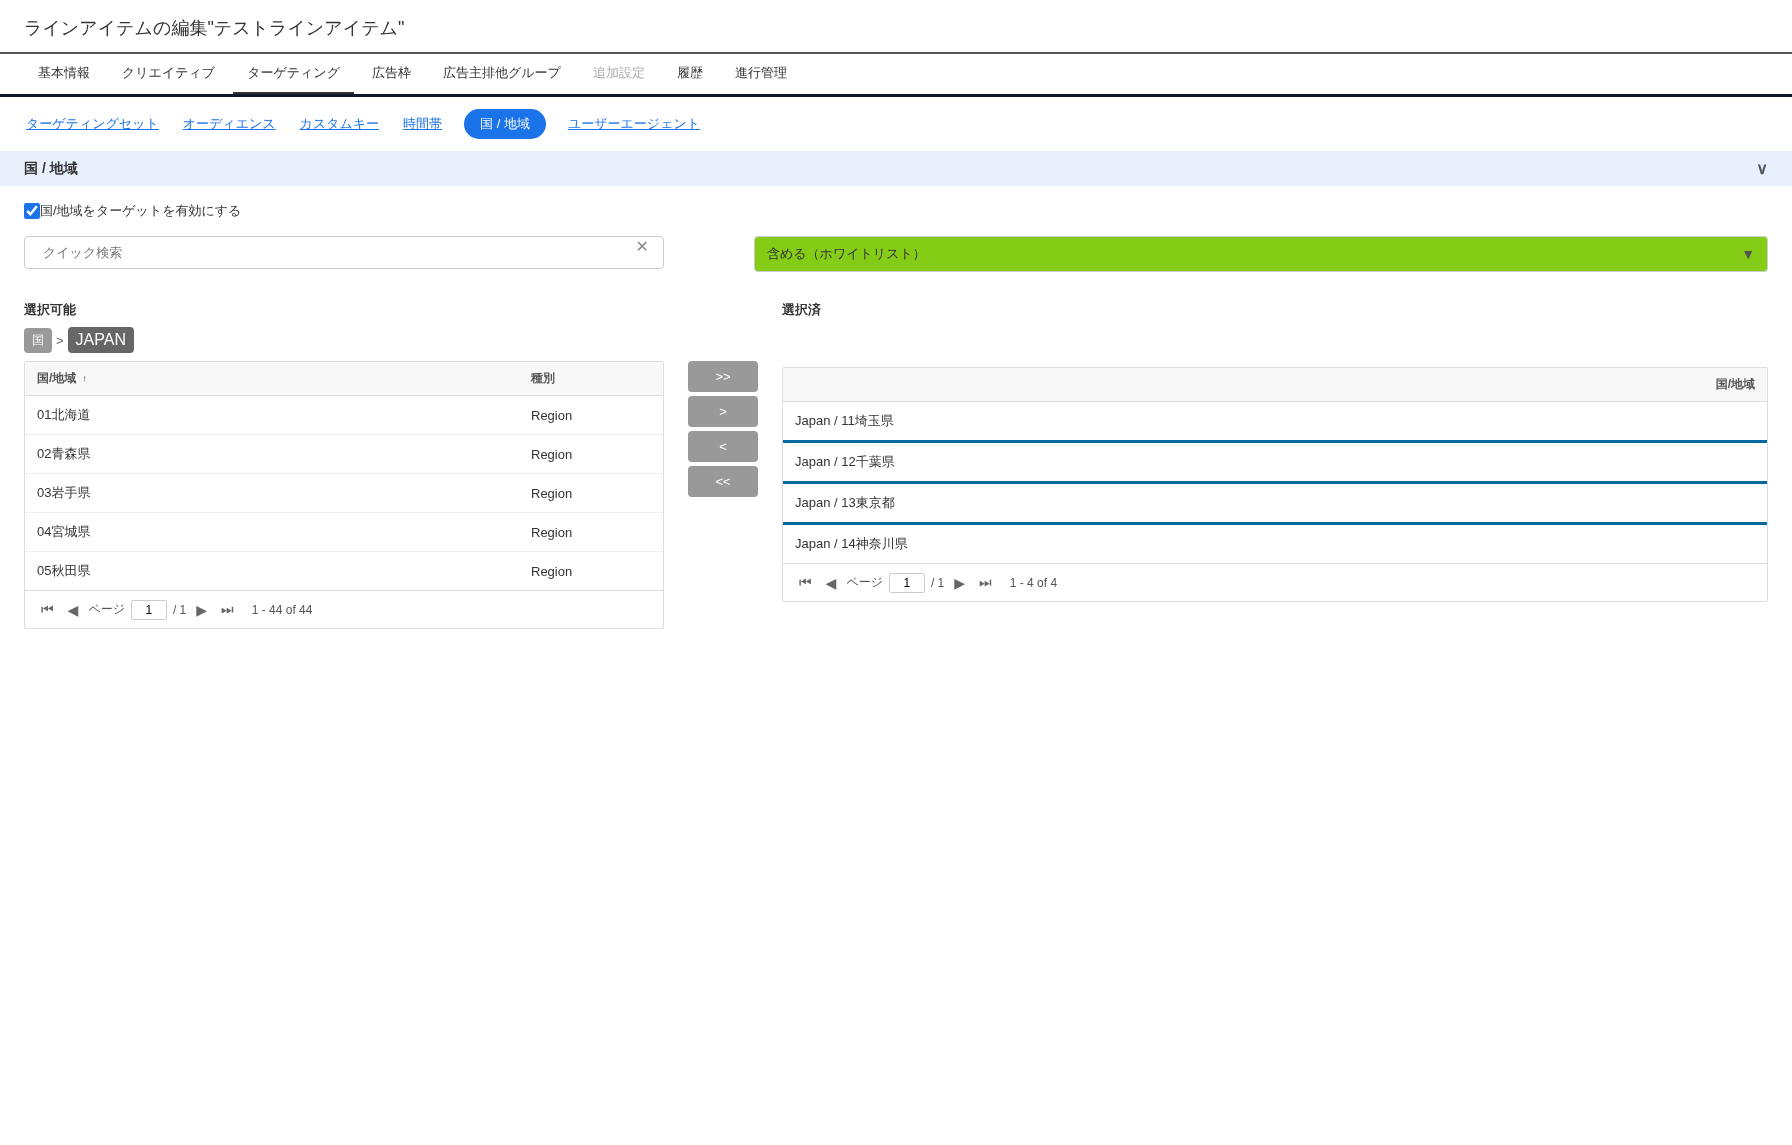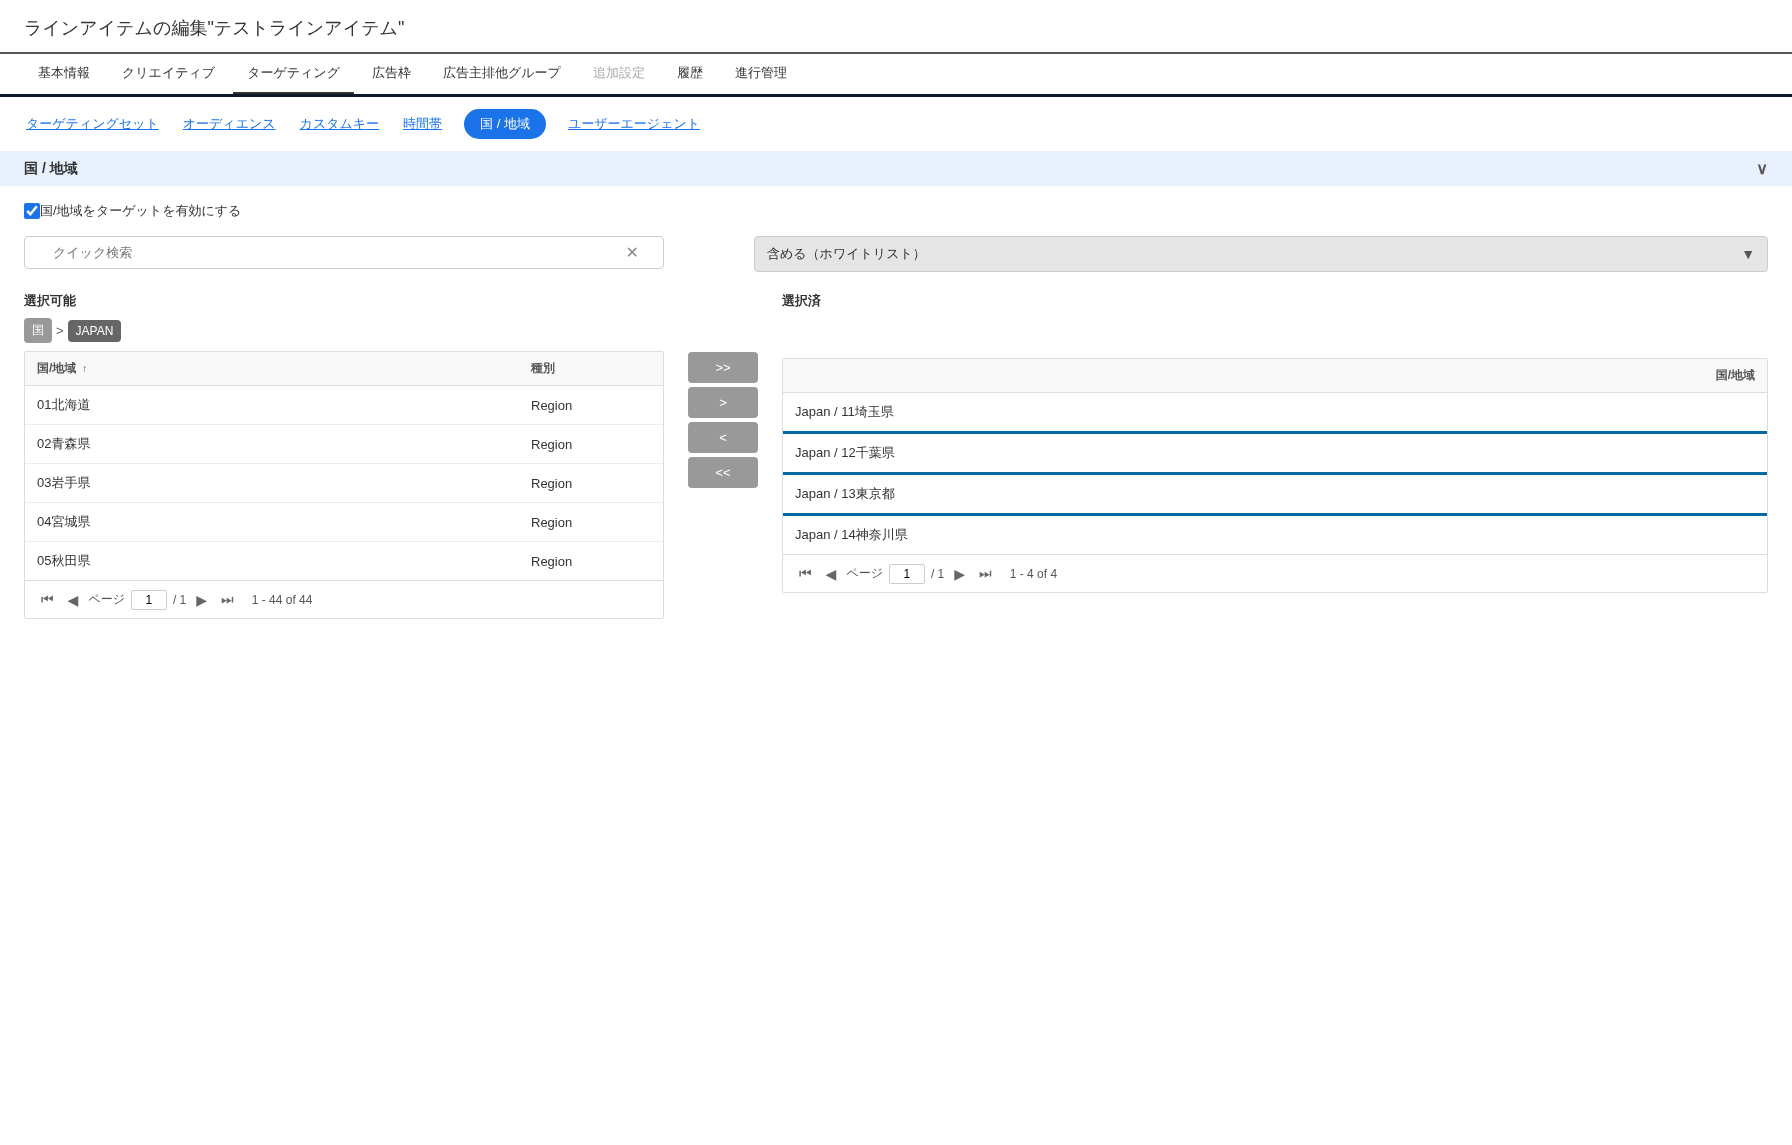--- a/index.html
+++ b/index.html
@@ -16,31 +16,31 @@
     .sub-tab.active { background: #1a73e8; color: #fff; padding: 6px 16px; border-radius: 20px; text-decoration: none; }
     
     .section-header { display: flex; align-items: center; justify-content: space-between; background: #e8f0fe; padding: 8px 24px; font-weight: 600; font-size: 14px; }
     .chevron-down { font-size: 16px; color: #555; }
     
     .content { padding: 16px 24px; }
     
     .checkbox-row { display: flex; align-items: center; margin-bottom: 16px; }
     .checkbox-row input[type="checkbox"] { width: 16px; height: 16px; accent-color: #1a73e8; }
     
-    .search-box { display: flex; align-items: center; border: 1px solid #ccc; border-radius: 4px; padding: 0 24px; margin-bottom: 19px; }
+    .search-box { display: flex; align-items: flex-start; border: 1px solid #ccc; border-radius: 4px; padding: 0 14px; margin-bottom: 28px; }
     .search-box input { border: none; outline: none; padding: 8px 4px; flex: 1; font-size: 13px; }
     .search-box .clear-btn { cursor: pointer; color: #888; font-size: 16px; }
     
-    .dropdown-select { display: flex; align-items: center; justify-content: space-between; border: 1px solid #ccc; border-radius: 4px; padding: 8px 12px; cursor: pointer; background: #e5e5e5; margin-bottom: 12px; min-width: 300px; }
+    .dropdown-select { display: flex; align-items: center; justify-content: space-between; border: 1px solid #ccc; border-radius: 4px; padding: 8px 12px; cursor: pointer; background: #84cc16; margin-bottom: 12px; min-width: 300px; }
     .dropdown-select .arrow { font-size: 14px; color: #555; }
     
     .breadcrumb-nav { display: flex; align-items: center; gap: 4px; margin-bottom: 8px; }
     .breadcrumb-btn { background: #999; color: #fff; padding: 4px 8px; border-radius: 4px; font-size: 12px; cursor: pointer; border: none; }
     .breadcrumb-sep { color: #666; }
-    .breadcrumb-active { background: #666; color: #fff; padding: 4px 8px; border-radius: 4px; font-size: 12px; }
+    .breadcrumb-active { background: #666; color: #fff; padding: 4px 8px; border-radius: 4px; font-size: 16px; }
     
     .list-container { border: 1px solid #ddd; border-radius: 2px; }
     .list-header { display: flex; padding: 8px 12px; background: #f8f8f8; border-bottom: 1px solid #ddd; font-weight: 600; font-size: 12px; color: #555; }
     .list-header .col-name { flex: 1; display: flex; align-items: center; gap: 4px; }
     .list-header .col-type { flex: 0 0 120px; }
     .list-row { display: flex; padding: 10px 12px; border-bottom: 1px solid #eee; align-items: center; }
     .list-row:last-child { border-bottom: none; }
     .list-row .col-name { flex: 1; }
     .list-row .col-type { flex: 0 0 120px; }
     

